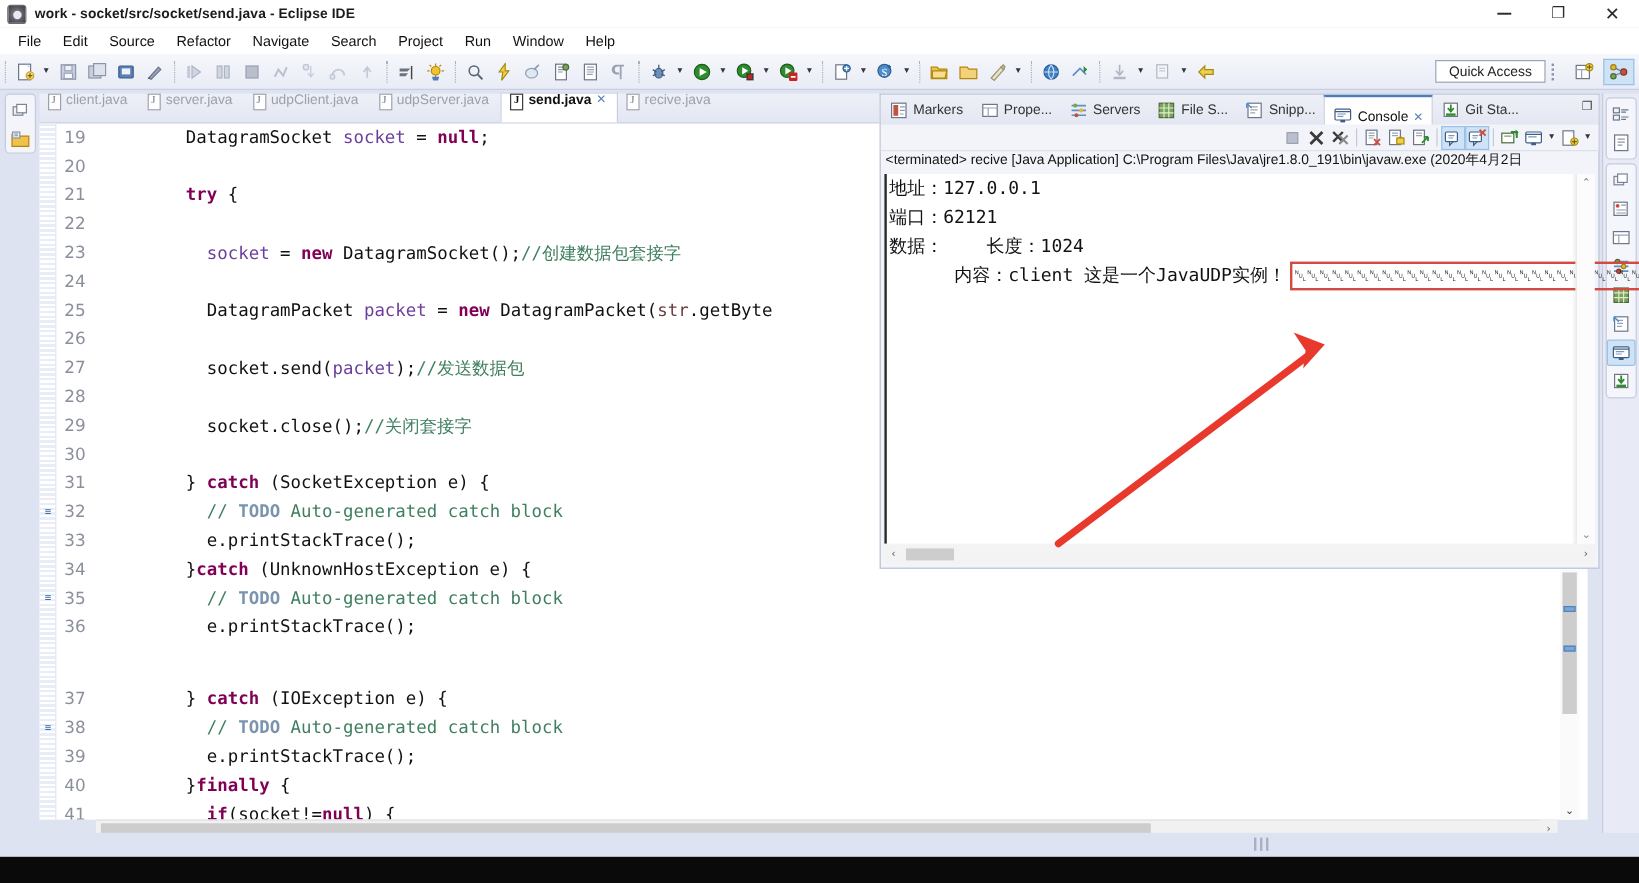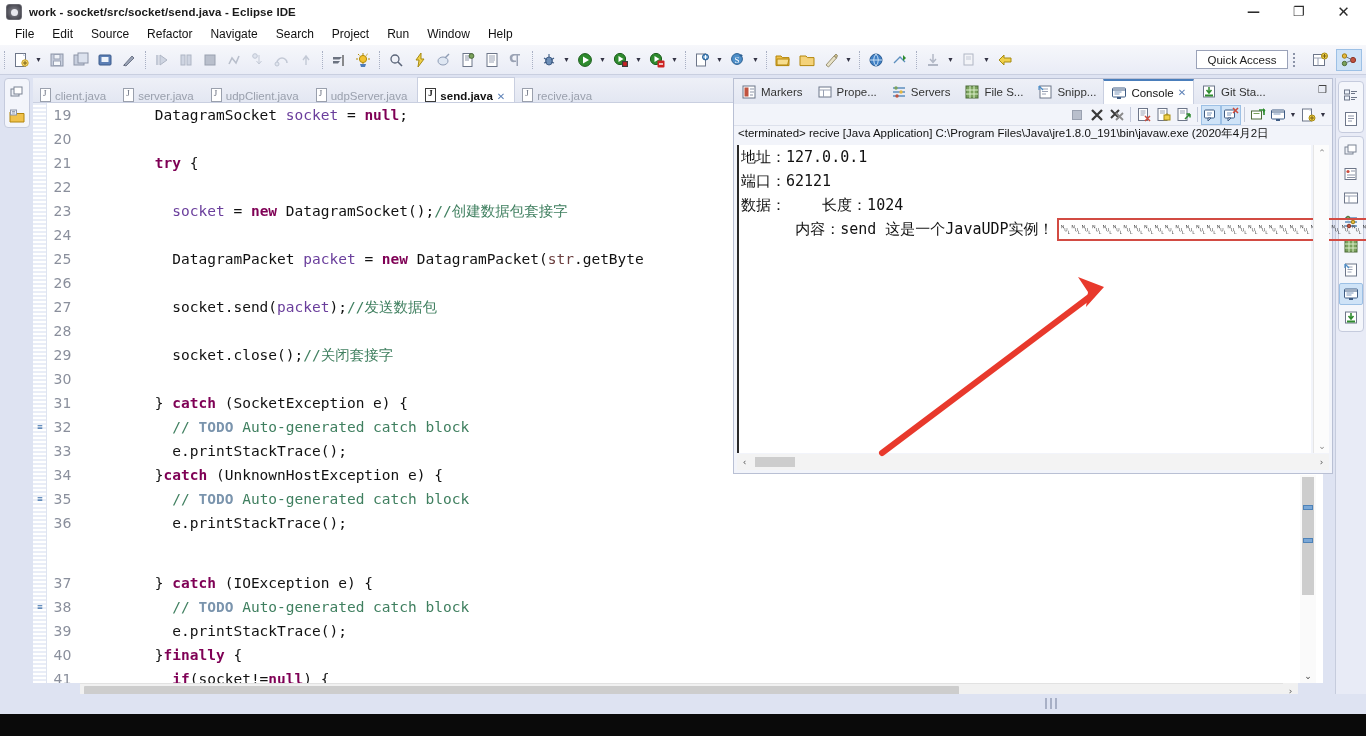--- a/index.html
+++ b/index.html
@@ -98,21 +98,21 @@
     background: #f3f5fb; border: 1px solid #c5cbdd; border-radius: 4px;
     display: flex; flex-direction: column; align-items: center; padding-top: 3px; gap: 2px;
   }
   .editor-tabs {
     position: absolute; left: 33px; top: 78px; height: 25px; width: 700px;
     display: flex; align-items: flex-end;
     background: linear-gradient(#eef0f7, #e3e7f2);
     border-bottom: 1px solid #c9cfe0;
   }
   .etab {
-    height: 24px; display: flex; align-items: flex-end; gap: 4px;
+    height: 24px; display: flex; align-items: flex-start; gap: 4px;
     padding: 0 9px 0 7px; font-size: 11.5px; color: #9aa0ad;
     border-right: 1px solid transparent;
   }
   .etab.active {
     background: #ffffff; color: #111; font-weight: bold;
     border-left: 1px solid #c9cfe0; border-right: 1px solid #c9cfe0;
     border-top: 1px solid #c9cfe0;
     height: 25px;
   }
   .jfile-ic {
@@ -221,20 +221,21 @@
     background: linear-gradient(#eef0f7, #e3e7f2);
   }
   .ctab {
     height: 24px; display: flex; align-items: center; gap: 4px;
     padding: 0 7px; font-size: 11.5px; color: #333;
   }
   .ctab.active {
     background: #ffffff; height: 25px; color: #111;
     border-left: 1px solid #c9cfe0; border-right: 1px solid #c9cfe0;
     border-top: 2px solid #4a7ebb;
+    align-items: flex-end;
   }
   .ctab-min {
     position: absolute; right: 5px; top: 5px; font-size: 10px; color: #444;
     font-family: "DejaVu Sans", sans-serif;
   }
   .console-toolbar {
     position: absolute; left: 0; top: 25px; height: 22px; width: 598px;
     display: flex; align-items: center; justify-content: flex-end;
     padding-right: 4px;
     background: #f2f4fa; border-bottom: 1px solid #dde1ec;
@@ -926,21 +927,21 @@
       </div>
       <div class="ct-arrow">▼</div>
     </div>
 
     <div class="console-head">&lt;terminated&gt; recive [Java Application] C:\Program Files\Java\jre1.8.0_191\bin\javaw.exe (2020年4月2日</div>
 
     <div class="console-out">
       <div class="ol">地址：127.0.0.1</div>
       <div class="ol">端口：62121</div>
       <div class="ol">数据：    长度：1024</div>
-      <div class="ol"><span>      内容：send 这是一个JavaUDP实例！</span><span class="garbage-box"><span>␀␀␀␀␀␀␀␀␀␀␀␀␀␀␀␀␀␀␀␀␀␀␀␀␀␀␀␀␀␀</span></span></div>
+      <div class="ol"><span>      内容：client 这是一个JavaUDP实例！</span><span class="garbage-box"><span>␀␀␀␀␀␀␀␀␀␀␀␀␀␀␀␀␀␀␀␀␀␀␀␀␀␀␀␀␀␀</span></span></div>
     </div>
 
     <div class="cv-scroll">
       <div class="up">⌃</div>
       <div class="dn">⌄</div>
     </div>
 
     <div class="ch-scroll">
       <div class="l">‹</div>
       <div class="thumb"></div>

